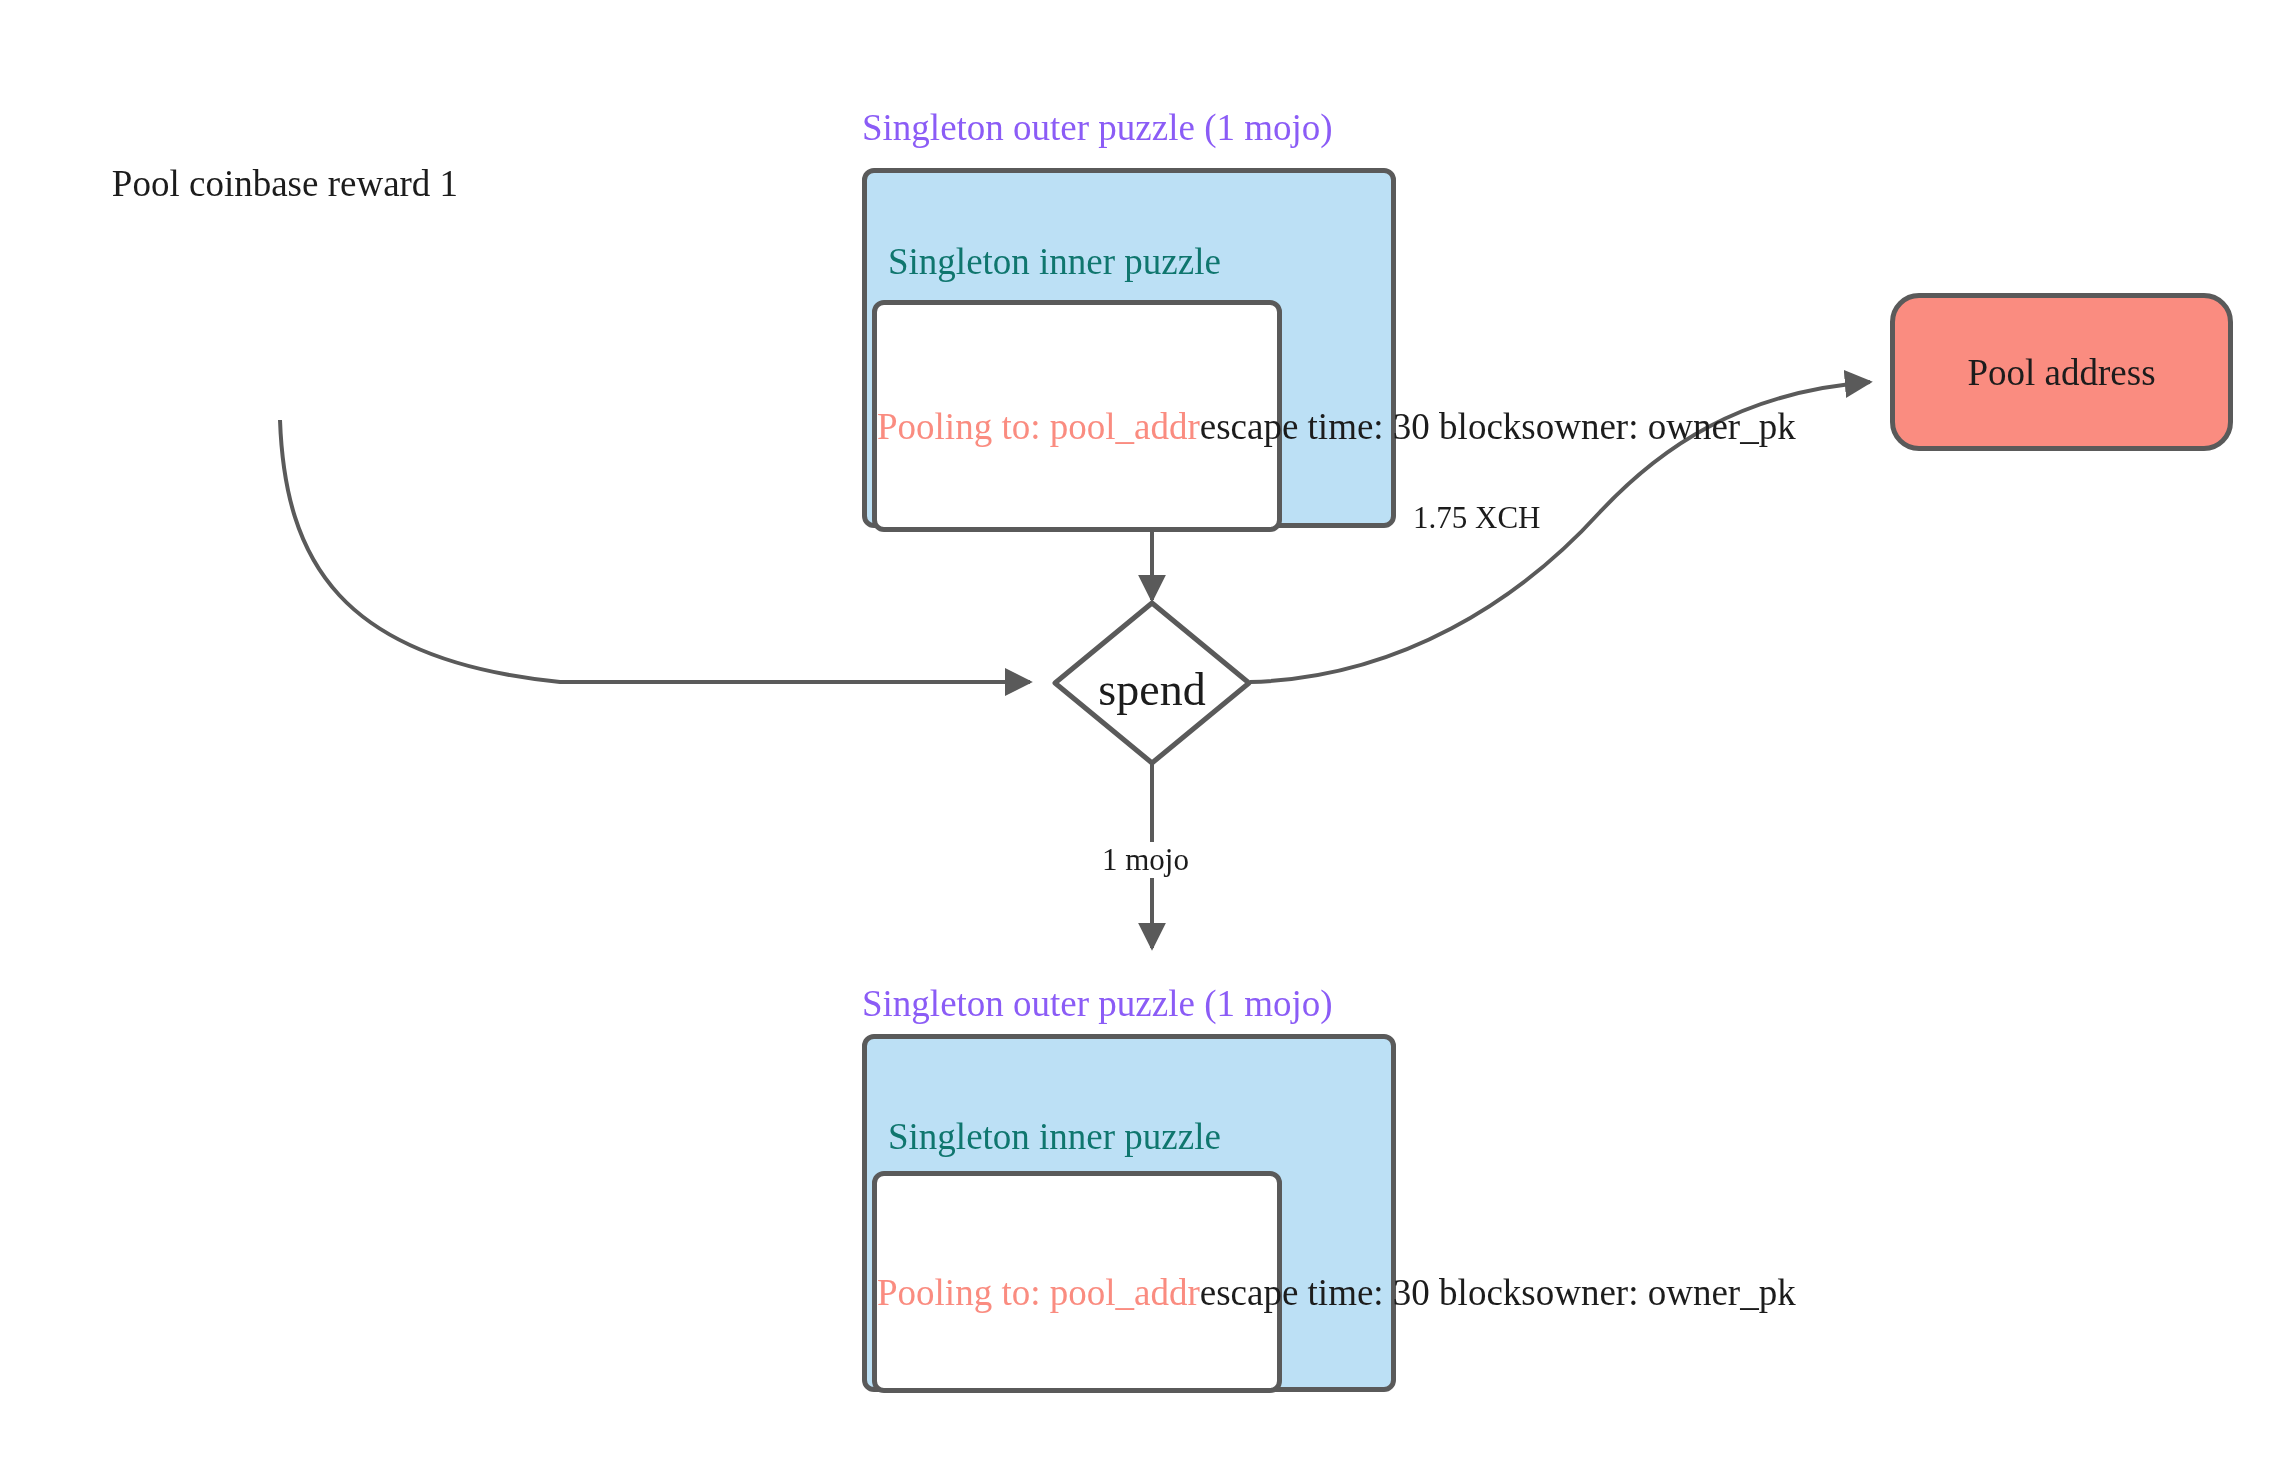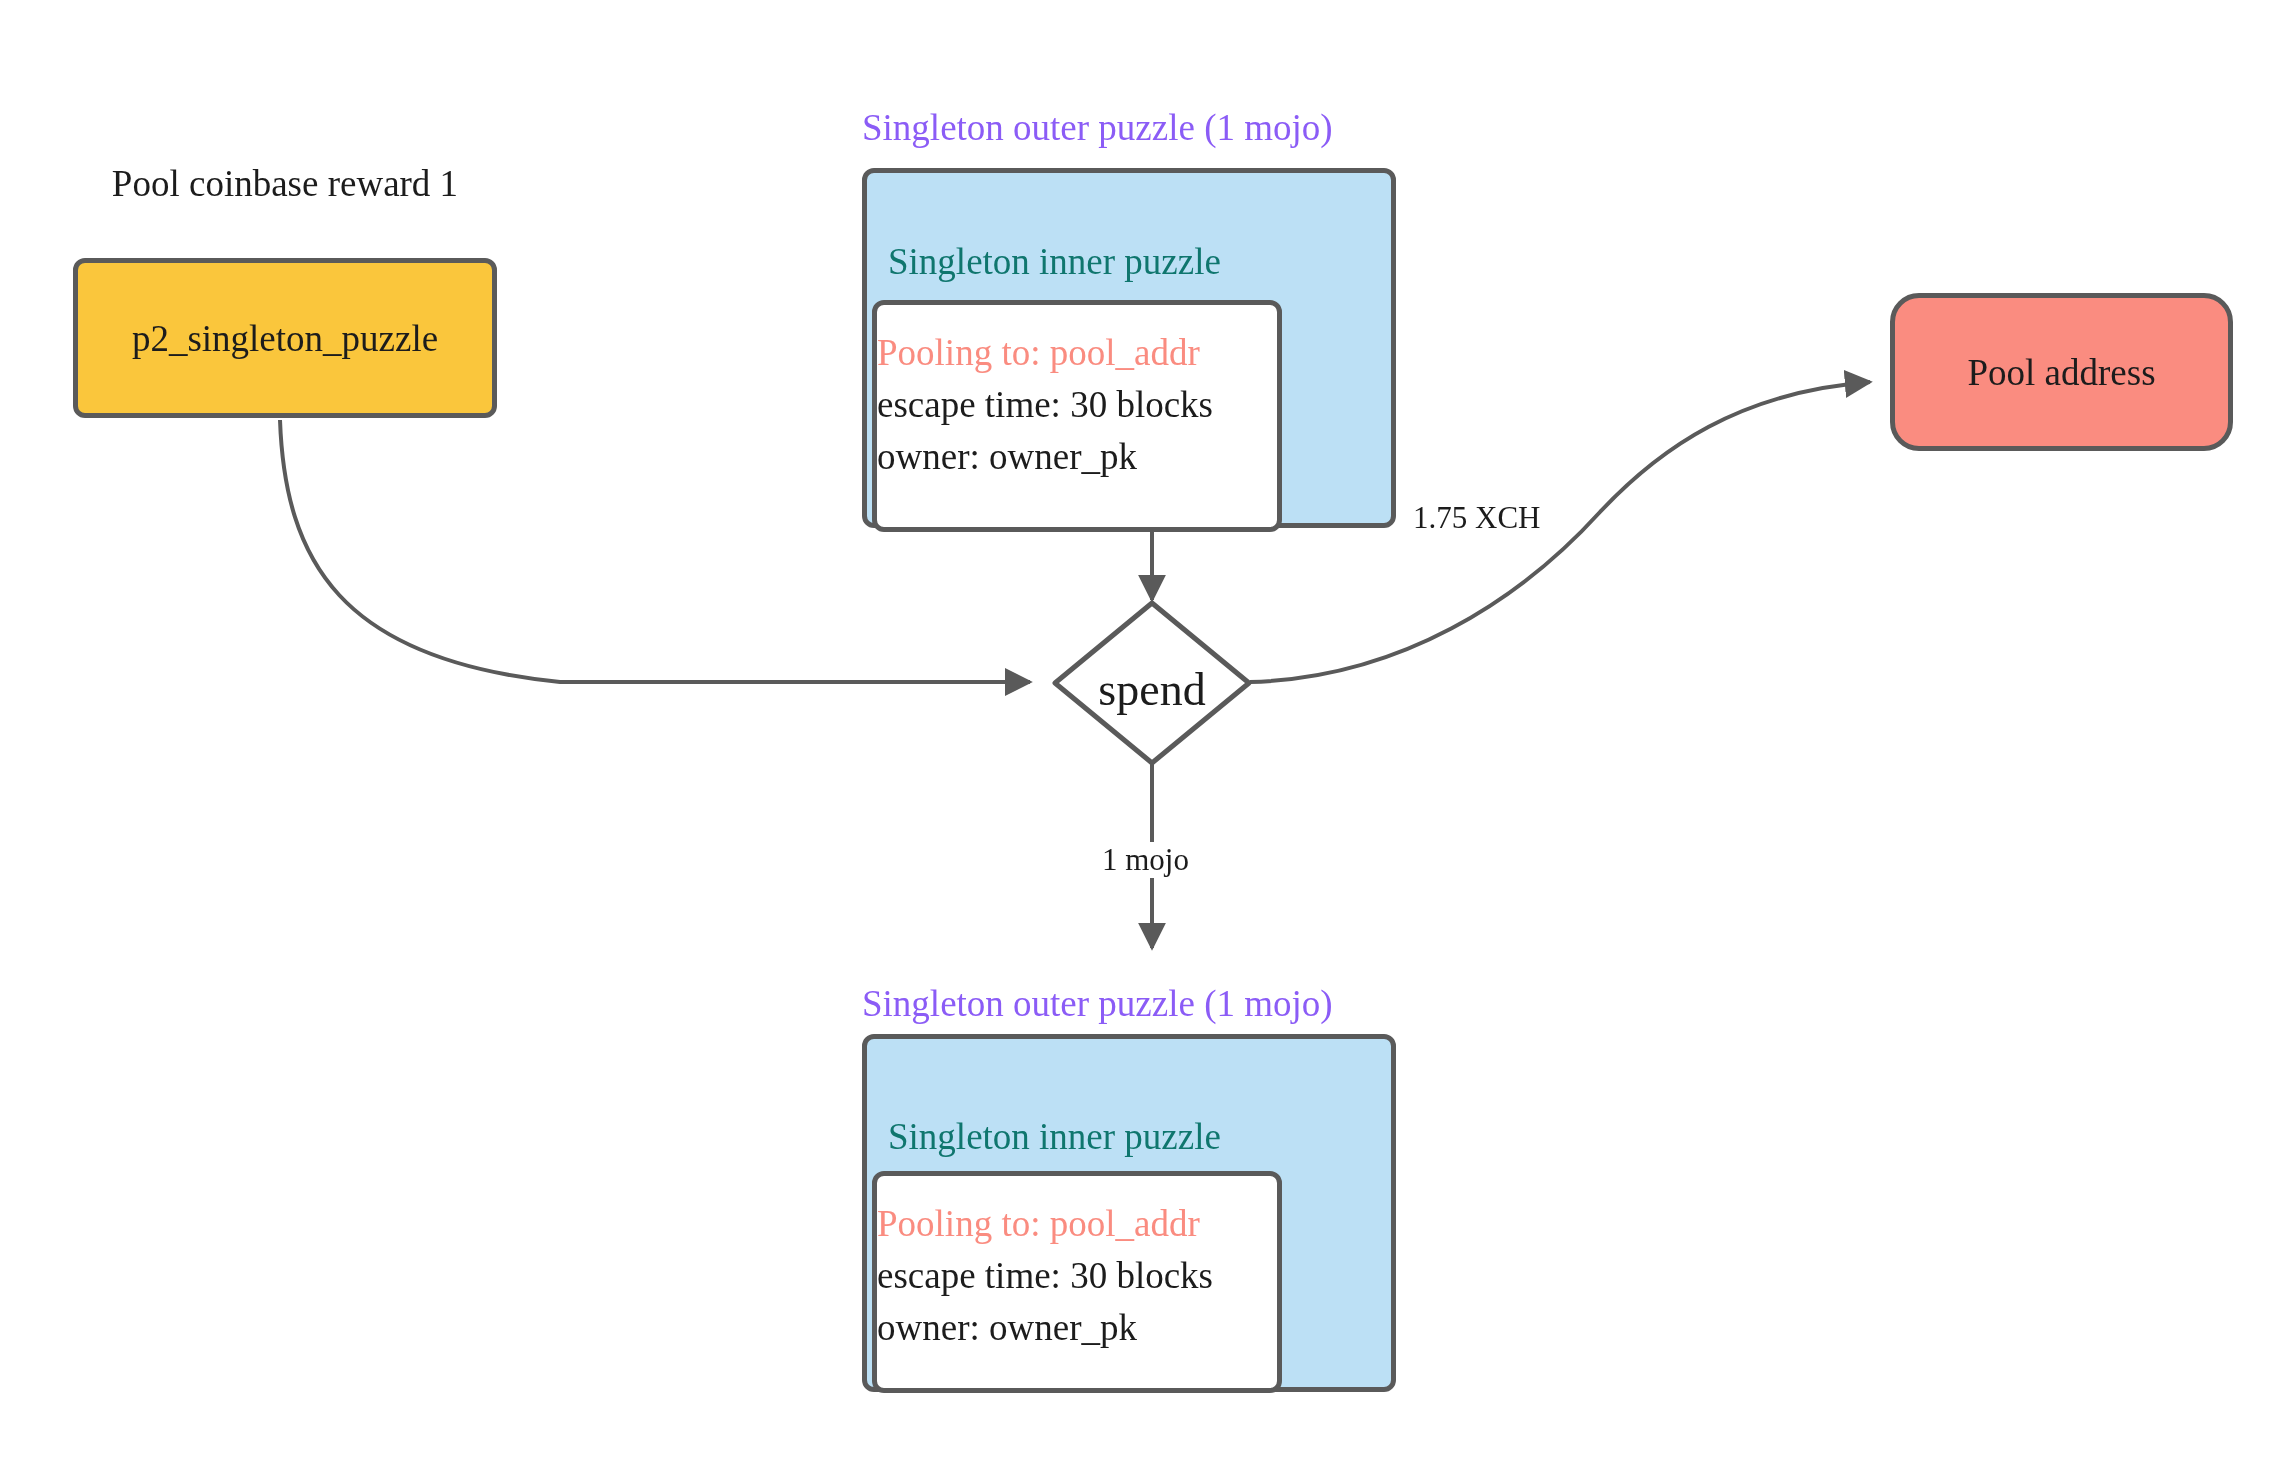--- a/index.html
+++ b/index.html
@@ -77,22 +77,22 @@
     color: #0f766e;
     white-space: nowrap;
   }
   .box-white {
     position: absolute;
     box-sizing: border-box;
     background: #ffffff;
     border: 5px solid #5a5a5a;
     border-radius: 12px;
     display: flex;
-    flex-direction: column;
-    align-items: flex-start;
+    flex-direction: row;
+    align-items: center;
     justify-content: flex-start;
     padding-top: 22px;
   }
   .inner-line {
     font-family: "Liberation Serif", "DejaVu Serif", serif;
     font-size: 37px;
     line-height: 52px;
     color: #1c1c1c;
     white-space: nowrap;
     text-align: center;
@@ -147,23 +147,20 @@
 
     <path d="M 1152 764 L 1152 948" fill="none" stroke="#5a5a5a" stroke-width="4" marker-end="url(#arrowhead)"></path>
 
     <path d="M 1152 603 L 1249 683 L 1152 763 L 1055 683 Z" fill="#ffffff" stroke="#5a5a5a" stroke-width="5" stroke-linejoin="round"></path>
   </svg>
 
   <div class="free-label" style="left:73px; top:160px; width:424px;">
     <div>Pool coinbase reward 1</div>
   </div>
 
-  <div class="node box-orange" style="left:73px; top:258px; width:424px; height:160px;">
-    <span class="node-label">p2_singleton_puzzle</span>
-  </div>
 
   <div class="outer-caption" style="left:862px; top:106px; width:534px;">Singleton outer puzzle (1 mojo)</div>
 
   <div class="node box-blue" style="left:862px; top:168px; width:534px; height:360px;"></div>
 
   <div class="inner-title" style="left:888px; top:240px;">Singleton inner puzzle</div>
 
   <div class="box-white" style="left:872px; top:300px; width:410px; height:232px;">
     <div class="inner-line accent">Pooling to: pool_addr</div>
     <div class="inner-line">escape time: 30 blocks</div>

